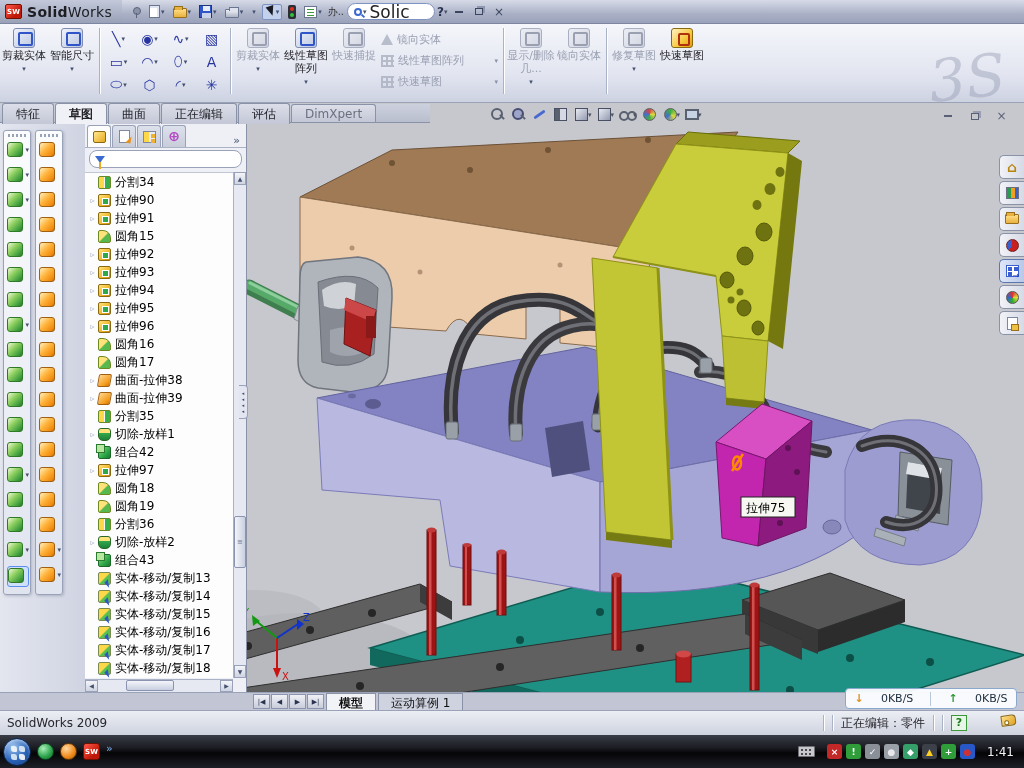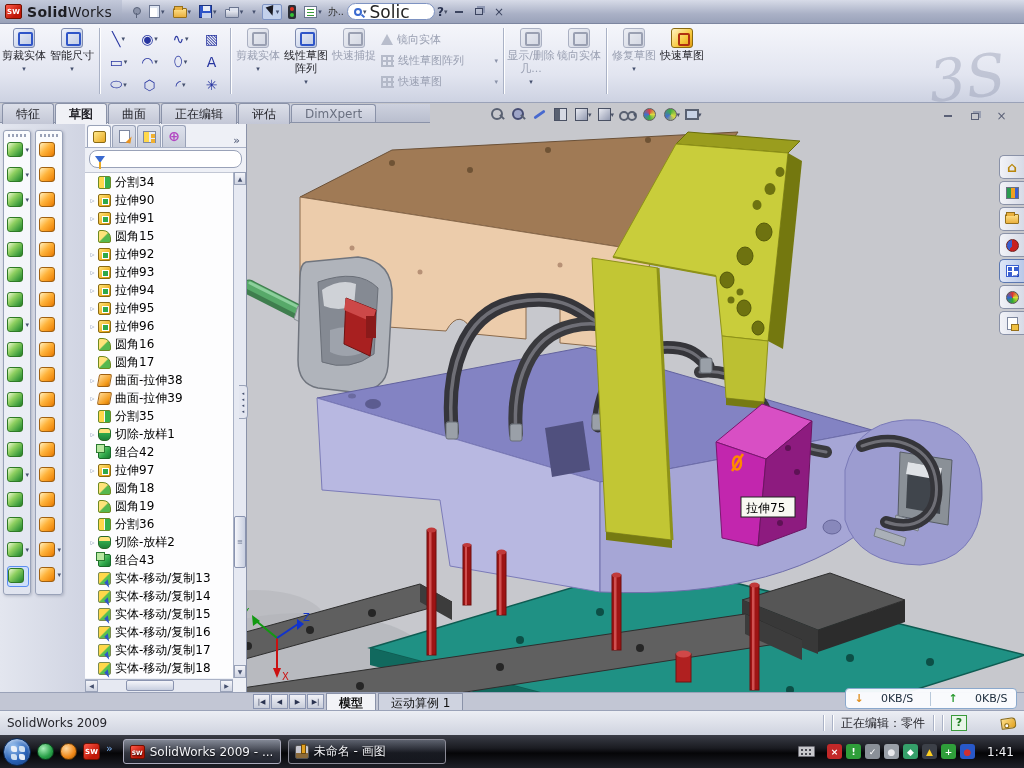--- a/index.html
+++ b/index.html
@@ -140,21 +140,21 @@
 #netoverlay .nsep{width:1px;height:14px;background:#b8c8da}
 
 #modeltabs{position:absolute;left:0;top:692px;width:1024px;height:18px;background:#c2c6d4;border-top:1px solid #9aa2b8;display:flex;align-items:flex-end;z-index:35}
 #mnav{display:flex;gap:1px;margin-left:253px;margin-bottom:1px}
 .mnb{width:17px;height:15px;background:linear-gradient(180deg,#f0f1f7,#c8cdda);border:1px solid #8a94b0;font-size:7px;color:#2a3350;display:flex;align-items:center;justify-content:center}
 .mtab{padding:1px 12px 0;font-size:12px;color:#111;border:1px solid #8a92a8;border-bottom:none;background:#cfd3e0;margin-left:2px;height:17px;white-space:nowrap}
 .mtab.act{background:#f2f3f7;font-weight:bold}
 
 #statusbar{position:absolute;left:0;top:710px;width:1024px;height:25px;background:linear-gradient(180deg,#eceef4,#cfd3df);border-top:1px solid #9aa2b8;display:flex;align-items:center;font-size:12px;color:#26262c;z-index:36}
 #sbleft{padding-left:7px}
-#sbright{margin-left:auto;display:flex;align-items:center;gap:8px;padding-right:8px}
+#sbright{margin-left:auto;display:flex;gap:8px;padding-right:8px}
 .sdiv{width:1px;height:16px;background:#aab2c6;box-shadow:1px 0 0 #fff}
 #qmark{width:16px;height:16px;background:#e8f6e8;border:1px solid #3a9a3a;color:#1a7a1a;font-weight:bold;font-size:11px;text-align:center;line-height:14px}
 #tagicon{width:15px;height:11px;background:linear-gradient(135deg,#ffe089,#e0a020);border:1px solid #8a6a14;transform:rotate(-8deg);position:relative;border-radius:1px 4px 4px 1px}#tagicon::before{content:"";position:absolute;left:2px;top:4px;width:3px;height:3px;border-radius:50%;background:#fff;border:1px solid #8a6a14}
 
 #taskbar{position:absolute;left:0;top:735px;width:1024px;height:33px;background:linear-gradient(180deg,#3a3c46,#1a1b21 40%,#050507 55%,#1e2028);z-index:50;display:flex;align-items:center}
 #orb{width:28px;height:28px;border-radius:50%;margin:0 6px 0 3px;background:radial-gradient(circle at 35% 30%,#9cc4f0,#2a63b8 55%,#123a78);border:1px solid #0a2a58;box-shadow:inset 0 2px 3px rgba(255,255,255,.5);position:relative;flex:none}
 #orb::before{content:"";position:absolute;left:7px;top:7px;width:6px;height:6px;background:#f0f4fa;border-radius:1px 3px 1px 3px;box-shadow:8px 0 0 #d8e6f4,0 8px 0 #d8e6f4,8px 8px 0 #f0f4fa;opacity:.95}
 .ql{width:17px;height:17px;border-radius:3px;margin-right:6px;flex:none}
 .ql-msg{border-radius:50%;background:radial-gradient(circle at 35% 30%,#a8f0b8,#28a048 60%,#187030);border:1px solid #0a4a20}
 .ql-orange{border-radius:50%;background:radial-gradient(circle at 35% 30%,#ffd8a0,#f08818 60%,#a05808);border:1px solid #6a3a04}
@@ -909,30 +909,20 @@
     <span id="tagicon"></span>
   </div>
 </div>
 
 <div id="taskbar">
   <div id="orb"></div>
   <div class="ql ql-msg"></div>
   <div class="ql ql-orange"></div>
   <div class="ql ql-sw">SW</div>
   <span id="qlchev">»</span>
-  <div style="display:flex">
-      <div class="taskbtn act">
-        <span class="tico-sw">SW</span>
-        <span>SolidWorks 2009 - ...</span>
-      </div>
-      <div class="taskbtn">
-        <span class="tico-paint"></span>
-        <span>未命名 - 画图</span>
-      </div>
-    </div>
   <div id="tray">
     <div id="kbicon"></div>
     <div style="display:flex;gap:4px">
         <div class="tyi" style="background:#c22828;color:#fff">×</div>
         <div class="tyi" style="background:#2f9e3a;color:#fff">!</div>
         <div class="tyi" style="background:#8a9098;color:#fff">✓</div>
         <div class="tyi" style="background:#9aa0a8;color:#e8e8ec">●</div>
         <div class="tyi" style="background:#35a06a;color:#fff">◆</div>
         <div class="tyi" style="background:#3c4048;color:#ffd020">▲</div>
         <div class="tyi" style="background:#2f9e3a;color:#fff">+</div>

